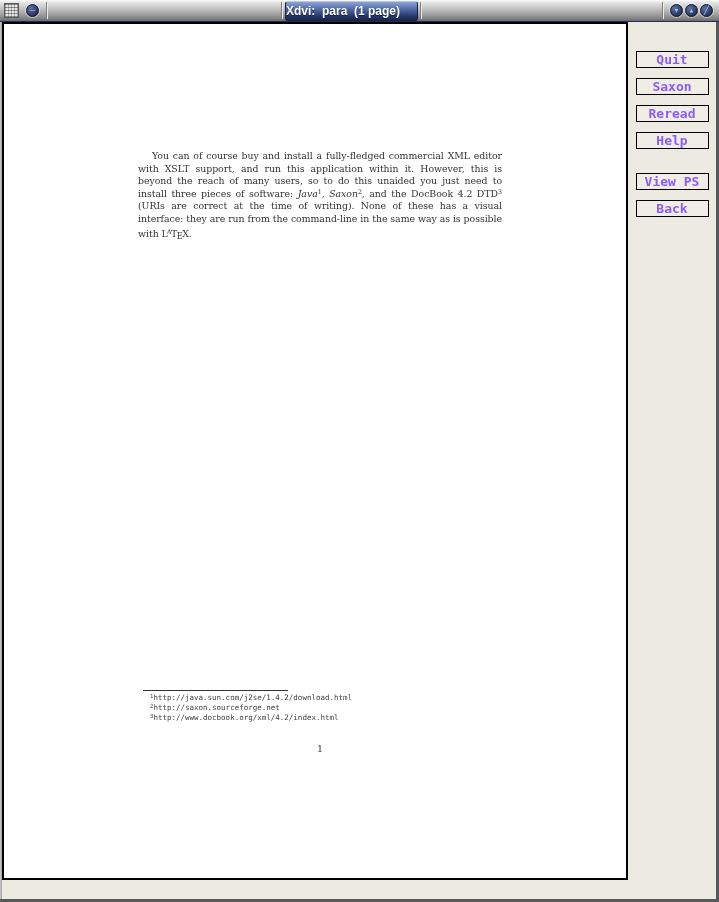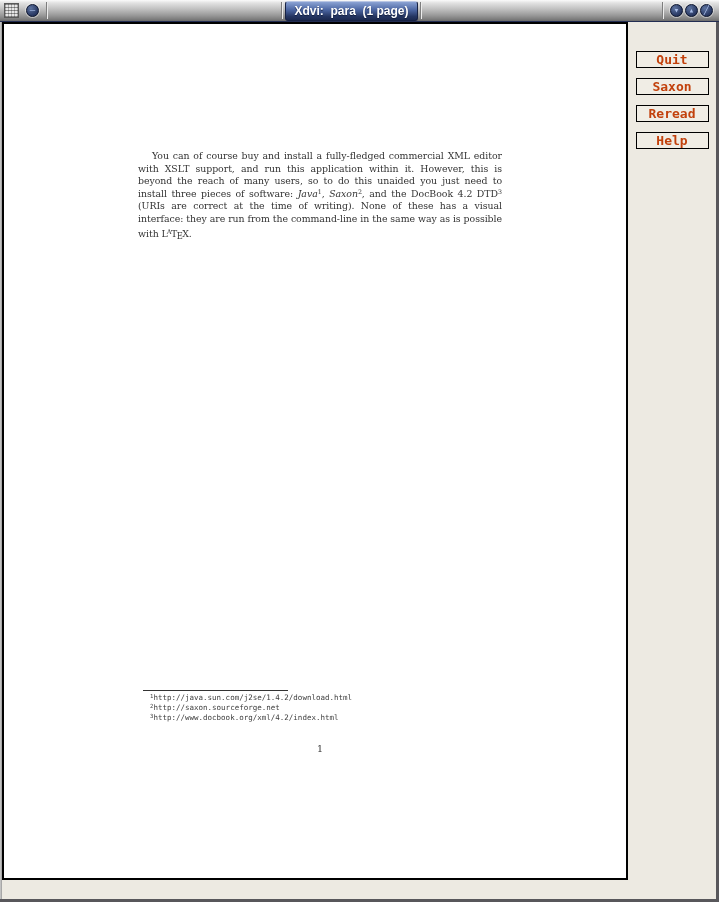--- a/index.html
+++ b/index.html
@@ -18,21 +18,21 @@
                      repeating-linear-gradient(90deg,rgba(0,0,0,.25) 0 1px,transparent 1px 3px);}
   .tb-circle{position:absolute;top:4px;width:13px;height:13px;border-radius:50%;box-sizing:border-box;
     background:radial-gradient(circle at 35% 30%,#5d739f,#2d3d68 62%,#19264a);
     border:1px solid #0d1630;box-shadow:0 0 0 1px rgba(255,255,255,.45);
     color:#a9bde8;font-size:9px;line-height:11px;text-align:center;cursor:pointer;}
   .tb-circle .glyph{font-size:9px;line-height:11px;display:block;}
   .title-box{position:absolute;left:285px;top:1px;width:133px;height:20px;box-sizing:border-box;
     background:linear-gradient(#8ba3d4,#4a64a0 45%,#253662 80%,#1b2950);
     border:1px solid #172244;border-top-color:#b9c6e4;border-radius:3px;
     color:#ffffff;font:bold 12px "Liberation Sans",sans-serif;line-height:18px;
-    text-align:center;white-space:pre;text-shadow:0 1px 1px #101c3a;}
+    text-align:left;white-space:pre;text-shadow:0 1px 1px #101c3a;}
 
   
   .edge-left{position:absolute;left:0;top:22px;bottom:0;width:2px;
     background:linear-gradient(90deg,#cfcfcf,#9a9a9a);}
   .edge-right{position:absolute;right:0;top:22px;bottom:0;width:3px;background:#58575b;}
   .edge-bottom{position:absolute;left:0;bottom:0;width:719px;height:3px;background:#58575b;}
 
   
   .page{position:absolute;left:2px;top:22px;width:626px;height:858px;box-sizing:border-box;
     background:#ffffff;border:2px solid #000;}
@@ -50,21 +50,21 @@
   .pagenum{position:absolute;left:134px;top:719px;width:364px;text-align:center;
     font-family:"DejaVu Serif","Liberation Serif",serif;font-size:9.5px;color:#333;}
 
   
   .panel{position:absolute;left:628px;top:22px;width:88px;height:877px;box-sizing:border-box;
     background:#edeae2;padding-top:29px;}
   .btn-group{margin-bottom:24px;}
   .xbtn{display:block;width:73px;height:17px;box-sizing:border-box;margin:0 auto 10px auto;
     background:#f0ede5;border:1.5px solid #000;border-radius:0;
     font:bold 13px "DejaVu Sans Mono",monospace;line-height:13px;text-align:center;
-    color:#c2410c;padding:0;cursor:pointer;white-space:nowrap;}
+    color:#8b5cf6;padding:0;cursor:pointer;white-space:nowrap;}
 
   
   .statusbar{position:absolute;left:2px;top:880px;width:626px;height:19px;box-sizing:border-box;
     background:#edeae2;color:#000;font:bold 12px "DejaVu Sans Mono",monospace;
     line-height:17px;padding-left:4px;white-space:pre;overflow:hidden;}
 </style>
 </head>
 <body>
 
 <div class="window">
@@ -105,20 +105,24 @@
     <div class="pagenum">1</div>
   </div>
 
   <div class="panel" id="panel">
       <div class="btn-group">
         <button class="xbtn">Quit</button>
         <button class="xbtn">Saxon</button>
         <button class="xbtn">Reread</button>
         <button class="xbtn">Help</button>
       </div>
+      <div class="btn-group">
+        <button class="xbtn">View PS</button>
+        <button class="xbtn">Back</button>
+      </div>
     </div>
 
   <div class="statusbar">
     <span>This is xdvik 22.40k   (T1Lib rendering on)</span>
   </div>
 
   <div class="edge-left"></div>
   <div class="edge-right"></div>
   <div class="edge-bottom"></div>
 </div>

